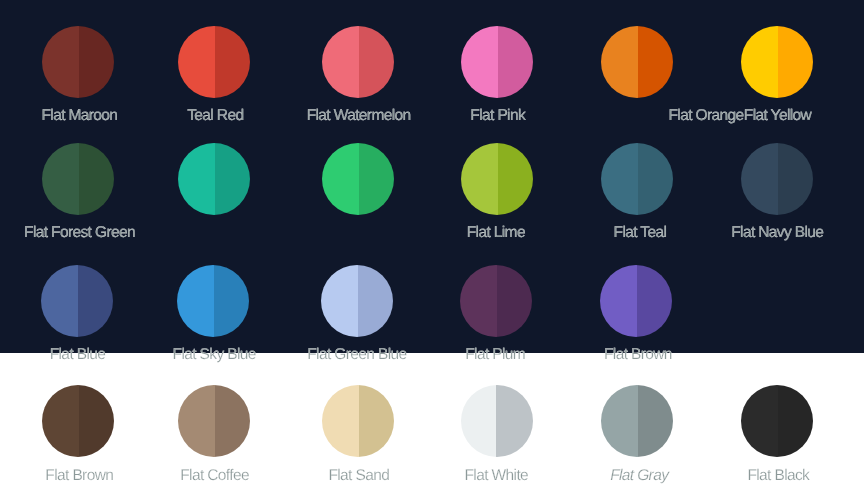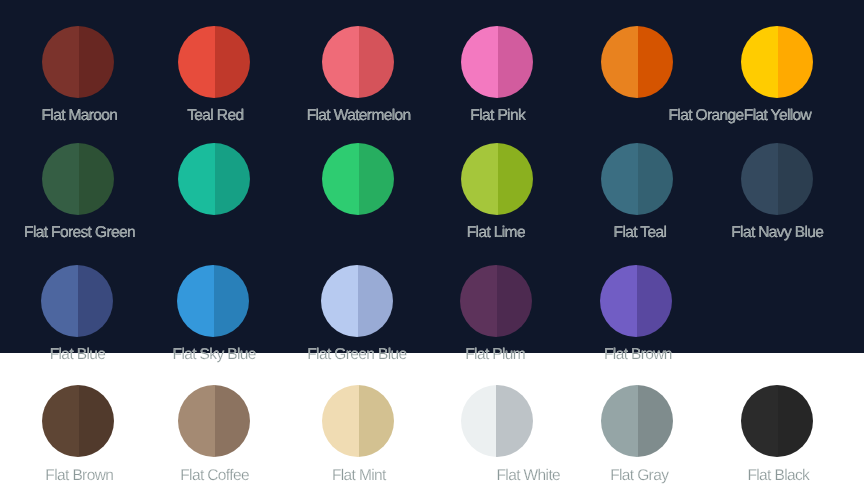--- a/index.html
+++ b/index.html
@@ -90,22 +90,22 @@
   .s-r1.s-c5 > .swatch-label { left: -70.0px; }
   .s-r2.s-c0 > .swatch-label { left: -70.8px; }
   .s-r2.s-c1 > .swatch-label { left: -70.1px; }
   .s-r2.s-c2 > .swatch-label { left: -71.0px; }
   .s-r2.s-c3 > .swatch-label { left: -72.1px; }
   .s-r2.s-c4 > .swatch-label { left: -69.4px; }
   .s-r2.s-c5 > .swatch-label { left: -69.0px; }
   .s-r3.s-c0 > .swatch-label { left: -69.0px; }
   .s-r3.s-c1 > .swatch-label { left: -69.7px; }
   .s-r3.s-c2 > .swatch-label { left: -69.1px; }
-  .s-r3.s-c3 > .swatch-label { left: -71.0px; margin-left: 32px; }
-  .s-r3.s-c4 > .swatch-label { left: -68.1px; }
+  .s-r3.s-c3 > .swatch-label { left: -71.0px; }
+  .s-r3.s-c4 > .swatch-label { left: -68.1px; font-style: italic; }
   .s-r3.s-c5 > .swatch-label { left: -69.0px; }
 </style>
 </head>
 <body style="background: rgb(255, 255, 255);">
 
 <div id="palette-grid">
   <div class="swatch s-r0 s-c0">
     <div class="swatch-circle">
       <div class="swatch-half-light" style="background: rgb(123, 51, 44);"></div>
       <div class="swatch-half-dark" style="background: rgb(104, 39, 34);"></div>
@@ -234,21 +234,21 @@
       <div class="swatch-half-light" style="background: rgb(164, 138, 115);"></div>
       <div class="swatch-half-dark" style="background: rgb(140, 115, 96);"></div>
     </div>
     <div class="swatch-label">Flat Coffee</div>
   </div>
   <div class="swatch s-r3 s-c2">
     <div class="swatch-circle">
       <div class="swatch-half-light" style="background: rgb(240, 220, 179);"></div>
       <div class="swatch-half-dark" style="background: rgb(211, 193, 145);"></div>
     </div>
-    <div class="swatch-label">Flat Mint</div>
+    <div class="swatch-label">Flat Sand</div>
   </div>
   <div class="swatch s-r3 s-c3">
     <div class="swatch-circle">
       <div class="swatch-half-light" style="background: rgb(236, 240, 241);"></div>
       <div class="swatch-half-dark" style="background: rgb(189, 195, 199);"></div>
     </div>
     <div class="swatch-label">Flat White</div>
   </div>
   <div class="swatch s-r3 s-c4">
     <div class="swatch-circle">

